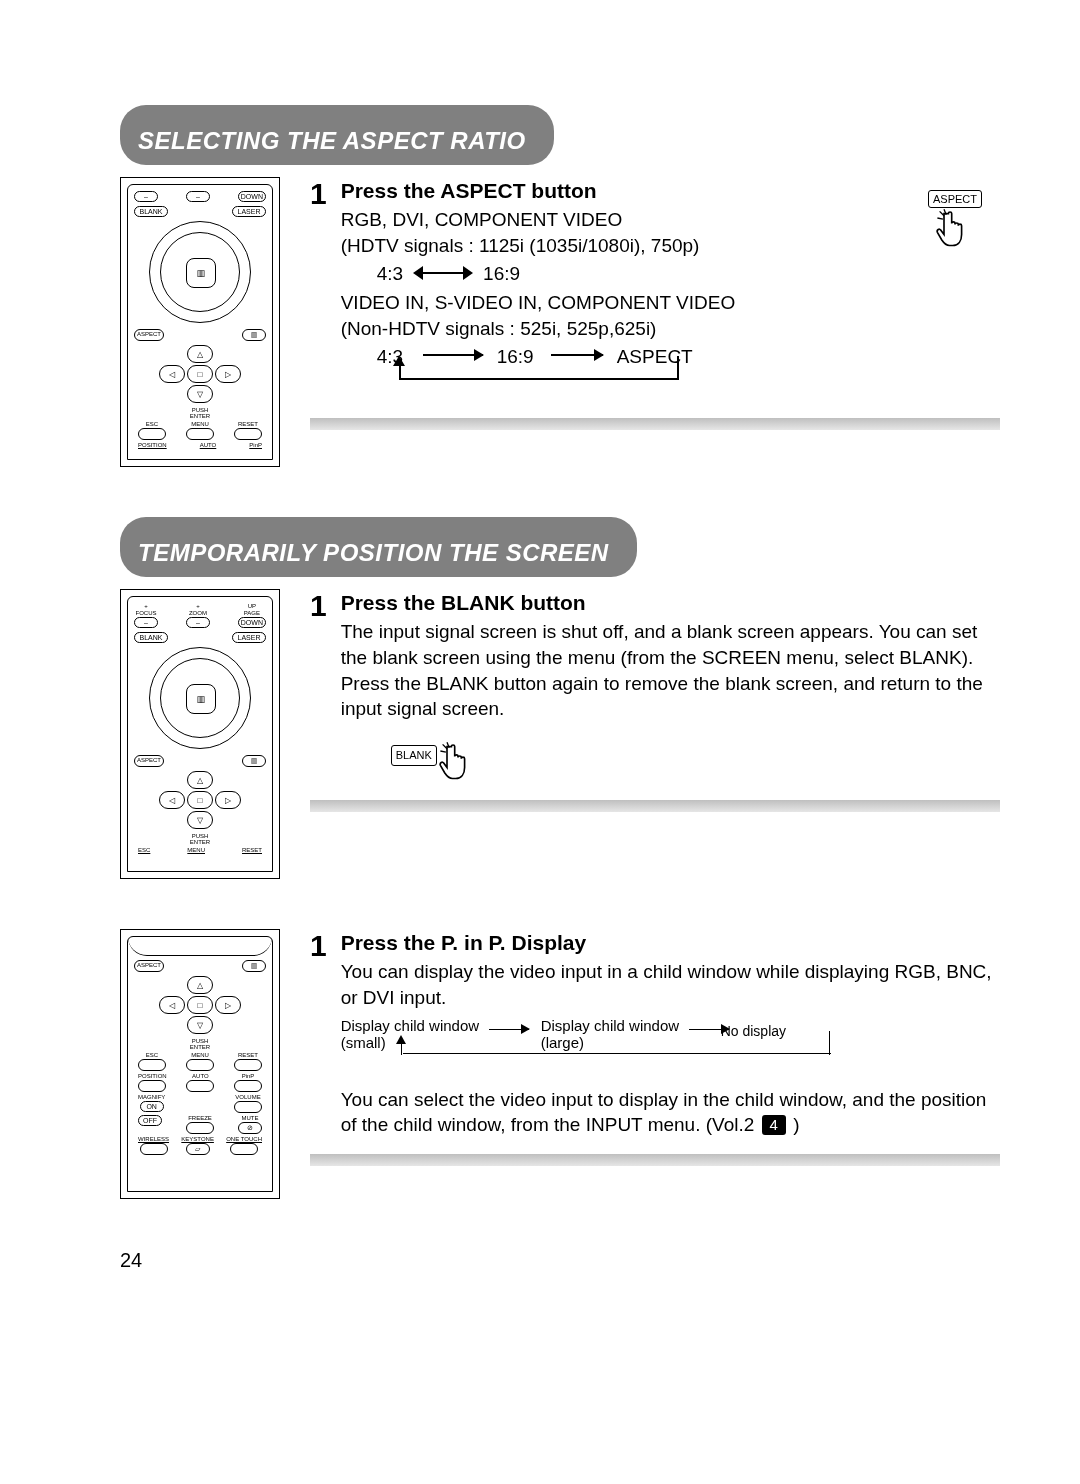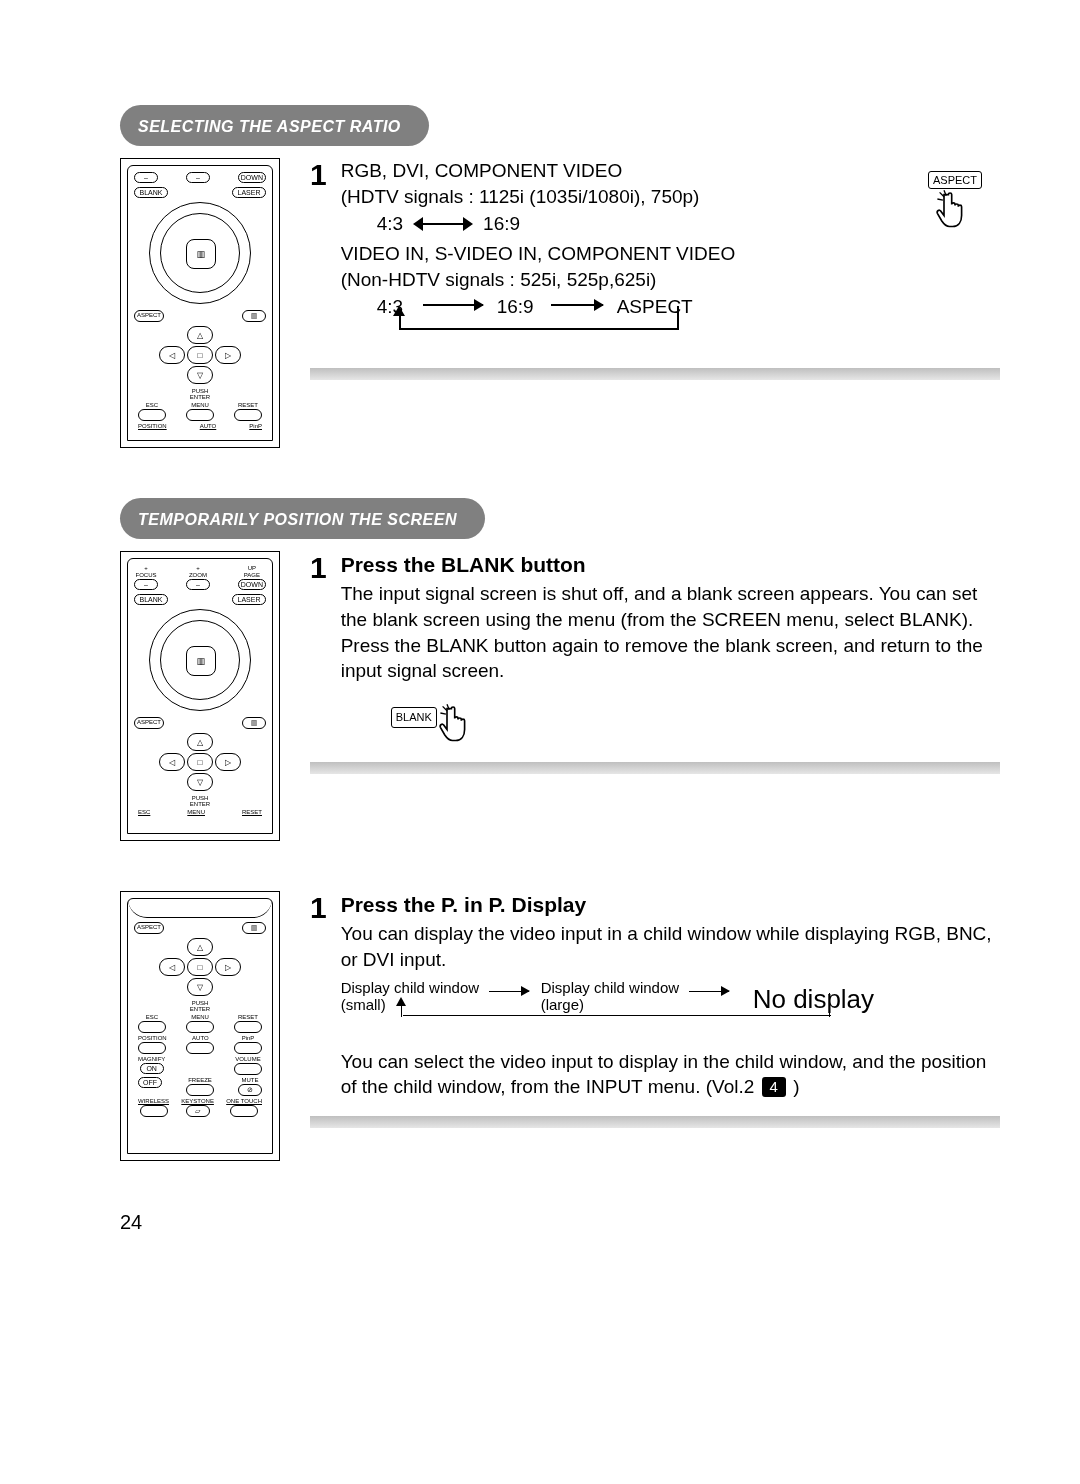--- a/index.html
+++ b/index.html
@@ -16,23 +16,23 @@
   }
   .section {
     margin-bottom: 50px;
   }
   .pill {
     display: inline-block;
     background: #808080;
     color: #fff;
     font-weight: bold;
     font-style: italic;
-    font-size: 16px;
+    font-size: 24px;
     letter-spacing: 0.5px;
-    padding: 13px 28px 10px 18px;
+    padding: 22px 28px 10px 18px;
     border-radius: 26px;
     margin-bottom: 12px;
   }
   .body-row {
     display: flex;
     align-items: flex-start;
     gap: 30px;
   }
   .remote-box {
     width: 160px;
@@ -189,21 +189,21 @@
   }
   .hand {
     display:block; margin:0 auto; width:44px; height:44px;
   }
 
   
   .pinp-cycle { position:relative; height:60px; margin:6px 0 10px 0; font-size:15px; }
   .pinp-cycle .node { position:absolute; top:0; line-height:1.15; }
   .pinp-cycle .n1 { left:0; }
   .pinp-cycle .n2 { left:200px; }
-  .pinp-cycle .n3 { left:412px; top:6px; font-size:26px;}
+  .pinp-cycle .n3 { left:380px; top:6px; font-size:14px;}
   .pinp-cycle .har { position:absolute; top:12px; height:1.5px; background:#000;}
   .pinp-cycle .har::after{
     content:""; position:absolute; right:-1px; top:-5px;
     border-left:9px solid #000; border-top:5.5px solid transparent; border-bottom:5.5px solid transparent;
   }
   .pinp-cycle .h1 { left:148px; width:40px;}
   .pinp-cycle .h2 { left:348px; width:40px;}
   .pinp-cycle .vline { position:absolute; width:1.5px; background:#000;}
   .pinp-cycle .vr { left:488px; top:14px; height:24px;}
   .pinp-cycle .hb { position:absolute; top:36px; left:62px; width:428px; height:1.5px; background:#000;}
@@ -288,20 +288,21 @@
                 <div class="lab">PinP</div>
               </div>
           </div>
         </div>
       </div>
 
       <div class="content">
         <div class="step">
           <div class="step-num">1</div>
           <div class="step-body">
+            <div class="step-title">Press the ASPECT button</div>
             <div>RGB, DVI, COMPONENT VIDEO</div>
             <div>(HDTV signals : 1125i (1035i/1080i), 750p)</div>
             <div class="arrow-row">
               <span>4:3</span>
               <span class="dbl-arrow">
                   <span class="lh"></span>
                 </span>
               <span>16:9</span>
             </div>
             <div>VIDEO IN, S-VIDEO IN, COMPONENT VIDEO</div>

